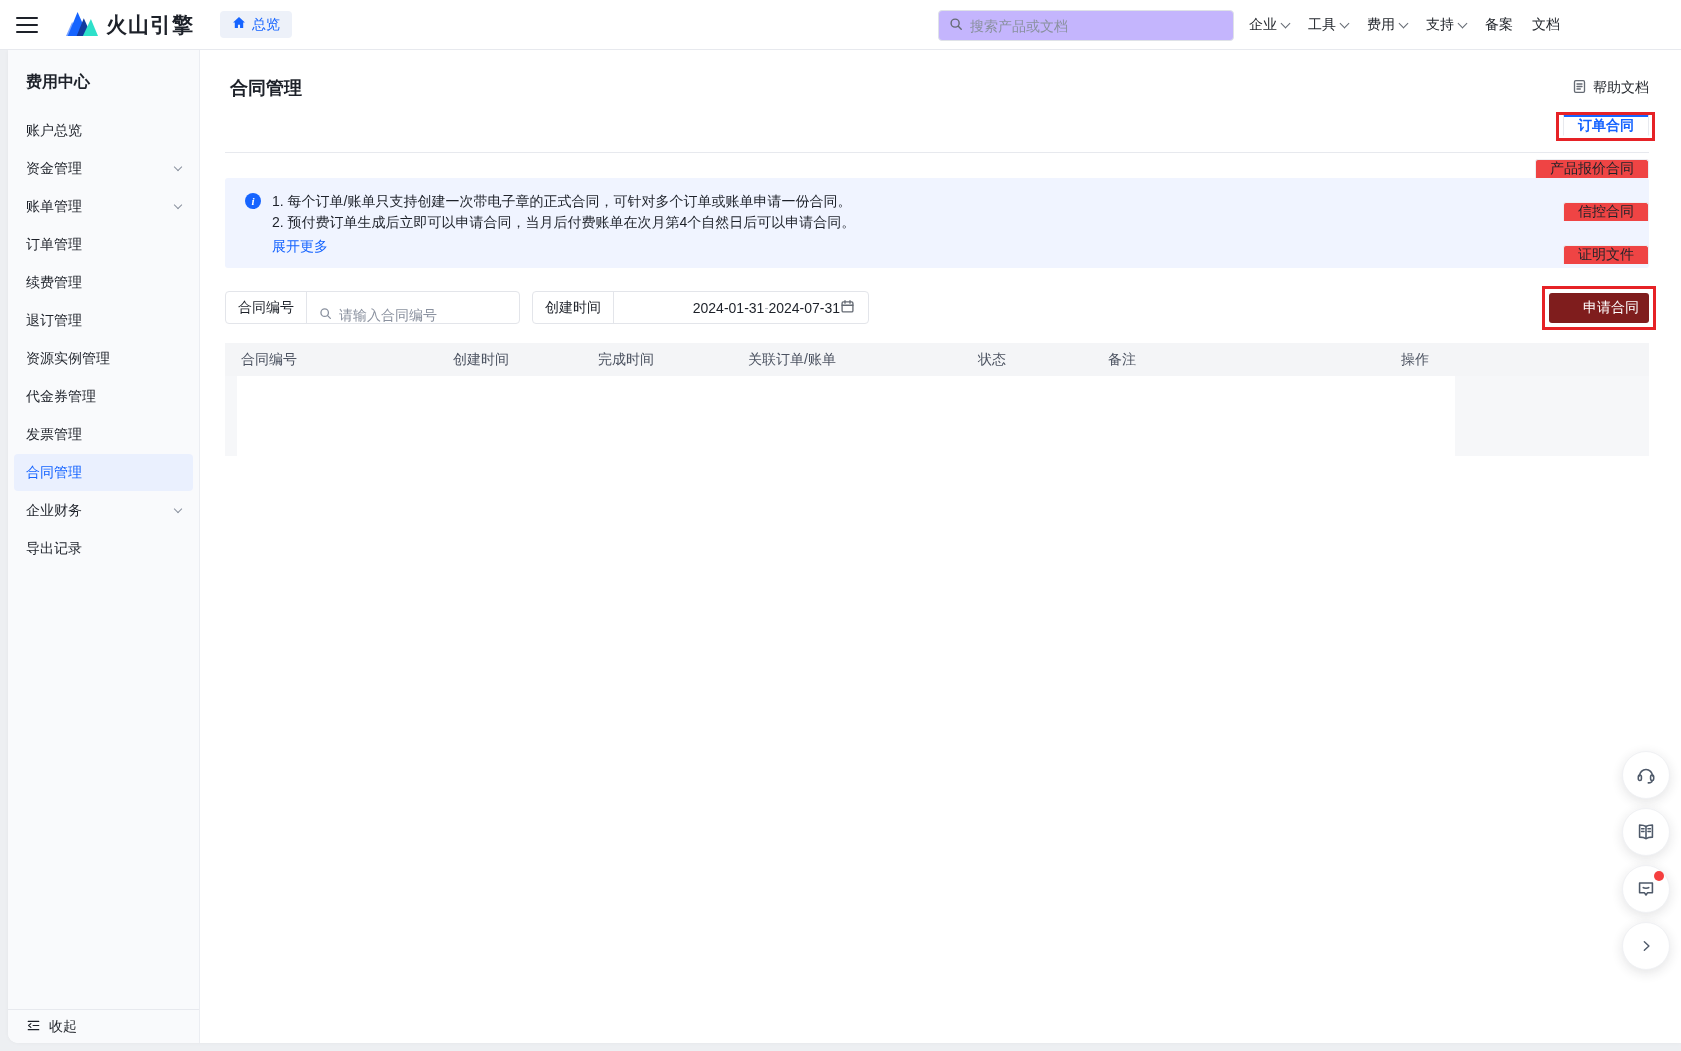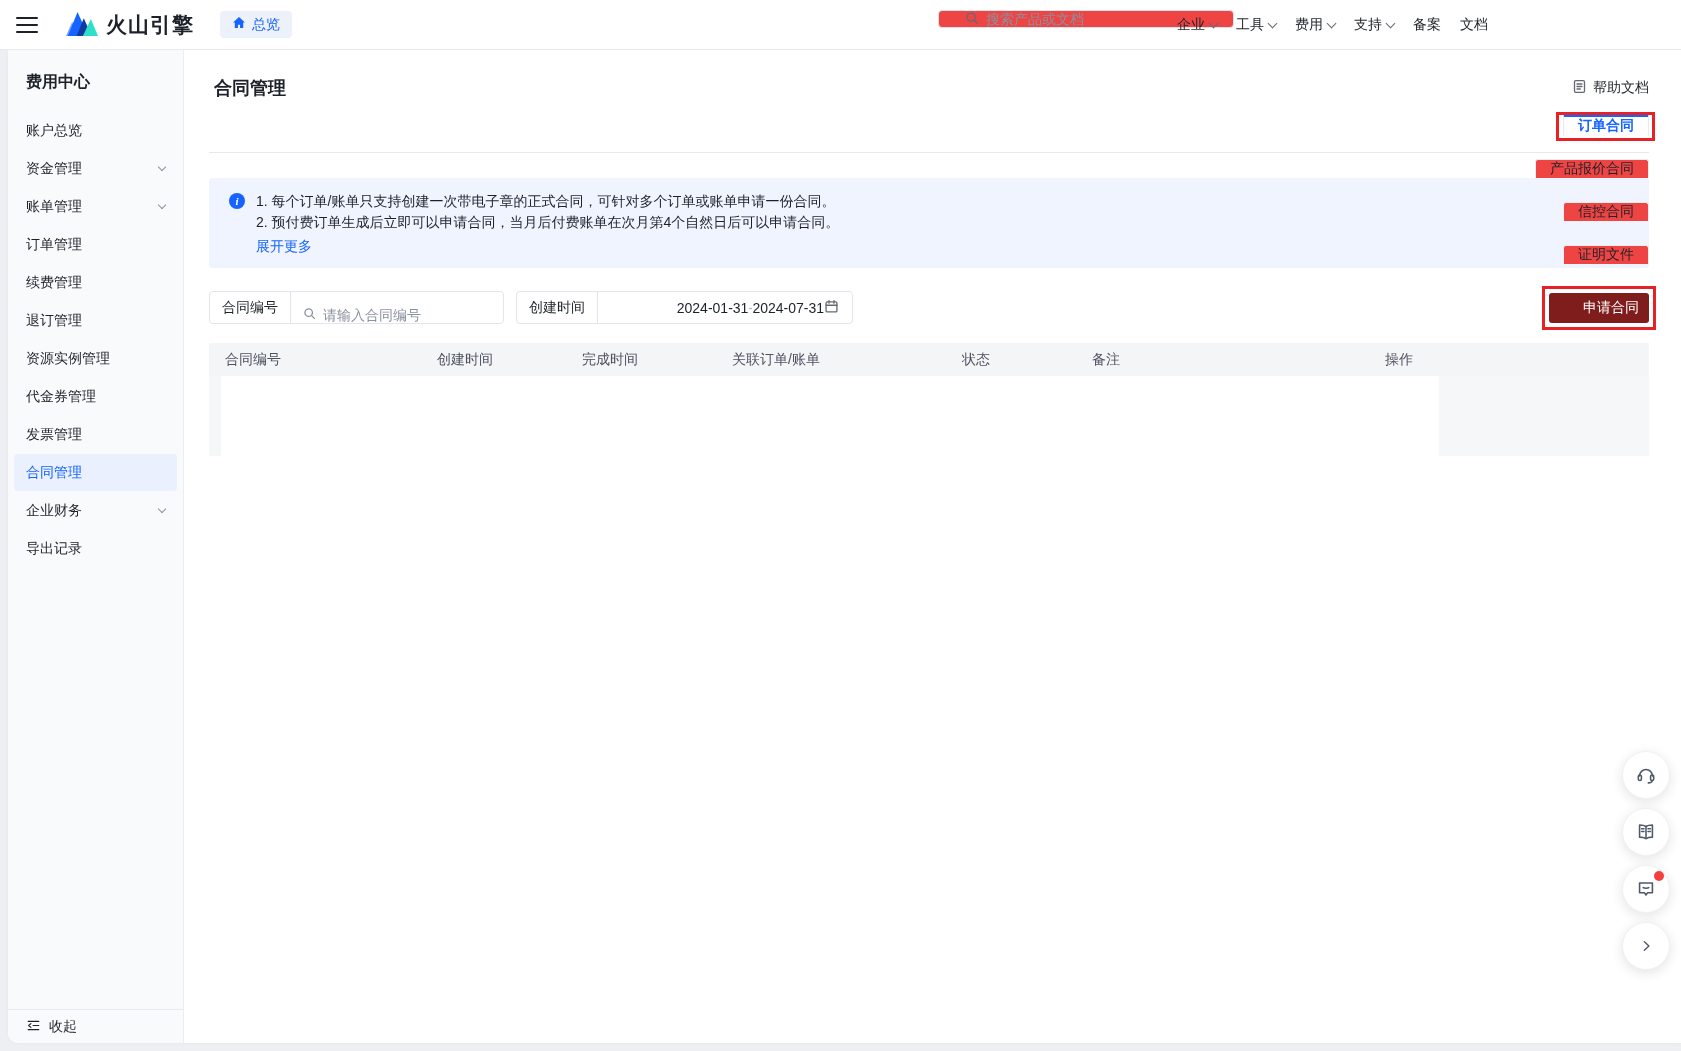--- a/index.html
+++ b/index.html
@@ -16,36 +16,36 @@
   }
   .hamburger { width:22px; height:16px; margin-left:16px; display:flex; flex-direction:column; justify-content:space-between; cursor:pointer; }
   .hamburger span { display:block; height:2px; background:#1d2129; border-radius:1px; }
   .brand { display:flex; align-items:center; margin-left:28px; cursor:pointer; }
   .brand-name { font-size:21px; font-weight:700; letter-spacing:1px; margin-left:8px;text-align:center; }
   .overview-pill {
     margin-left:26px; height:27px; padding:0 12px; background:#edf1f9; border-radius:4px;
     display:flex; align-items:center; gap:6px; color:#1664FF; cursor:pointer; font-size:14px;
   }
   .search-box {
-    position:absolute; left:938px; top:10px; width:296px; height:18px;
-    border:1px solid #dfe2e8; border-radius:4px; display:flex; align-items:center; padding:0 26px; gap:7px; background:#ef4444;
+    position:absolute; left:938px; top:10px; width:296px; height:31px;
+    border:1px solid #dfe2e8; border-radius:4px; display:flex; align-items:center; padding:0 10px; gap:7px; background:#c4b5fd;
   }
   .search-box input { border:none; outline:none; flex:1; font-size:14px; font-family:inherit; color:#1d2129; background:transparent; }
   .search-box input::placeholder { color:#8a919f; }
-  .nav-menu { position:absolute; left:1177px; top:0; height:50px; display:flex; align-items:center; gap:19px; }
+  .nav-menu { position:absolute; left:1249px; top:0; height:50px; display:flex; align-items:center; gap:19px; }
   .nav-item { display:flex; align-items:center; cursor:pointer; color:#1f2329; }
   .chev { display:inline-block; width:7px; height:7px; border-right:1.5px solid #646a73; border-bottom:1.5px solid #646a73; transform:rotate(45deg); margin-left:5px; margin-top:-4px; }
   
   .app {
     position:absolute; left:8px; right:0; top:50px; bottom:8px; background:#fff;
     border-bottom-left-radius:10px; display:flex; overflow:hidden;
     box-shadow:0 0 4px rgba(31,35,41,.04);
   }
   
-  .sidebar { width:176px; background:#f9fafc; border-right:1px solid #ebedf2; display:flex; flex-direction:column; }
+  .sidebar { width:192px; background:#f9fafc; border-right:1px solid #ebedf2; display:flex; flex-direction:column; }
   .sidebar-title { padding:22px 18px 10px; font-size:16px; font-weight:700; }
   .side-list { margin-top:8px; }
   .side-item {
     height:37px; margin:1px 6px; padding:0 12px; border-radius:4px; font-size:14px;
     display:flex; align-items:center; justify-content:space-between; cursor:pointer; color:#1d2129;
   }
   .side-item.active { background:#eaf0fe; color:#1664FF; }
   .side-item .chev { border-color:#8a919f; width:6px; height:6px; }
   .sidebar-footer {
     margin-top:auto; border-top:1px solid #e7e9ee; height:34px; display:flex; align-items:center;

